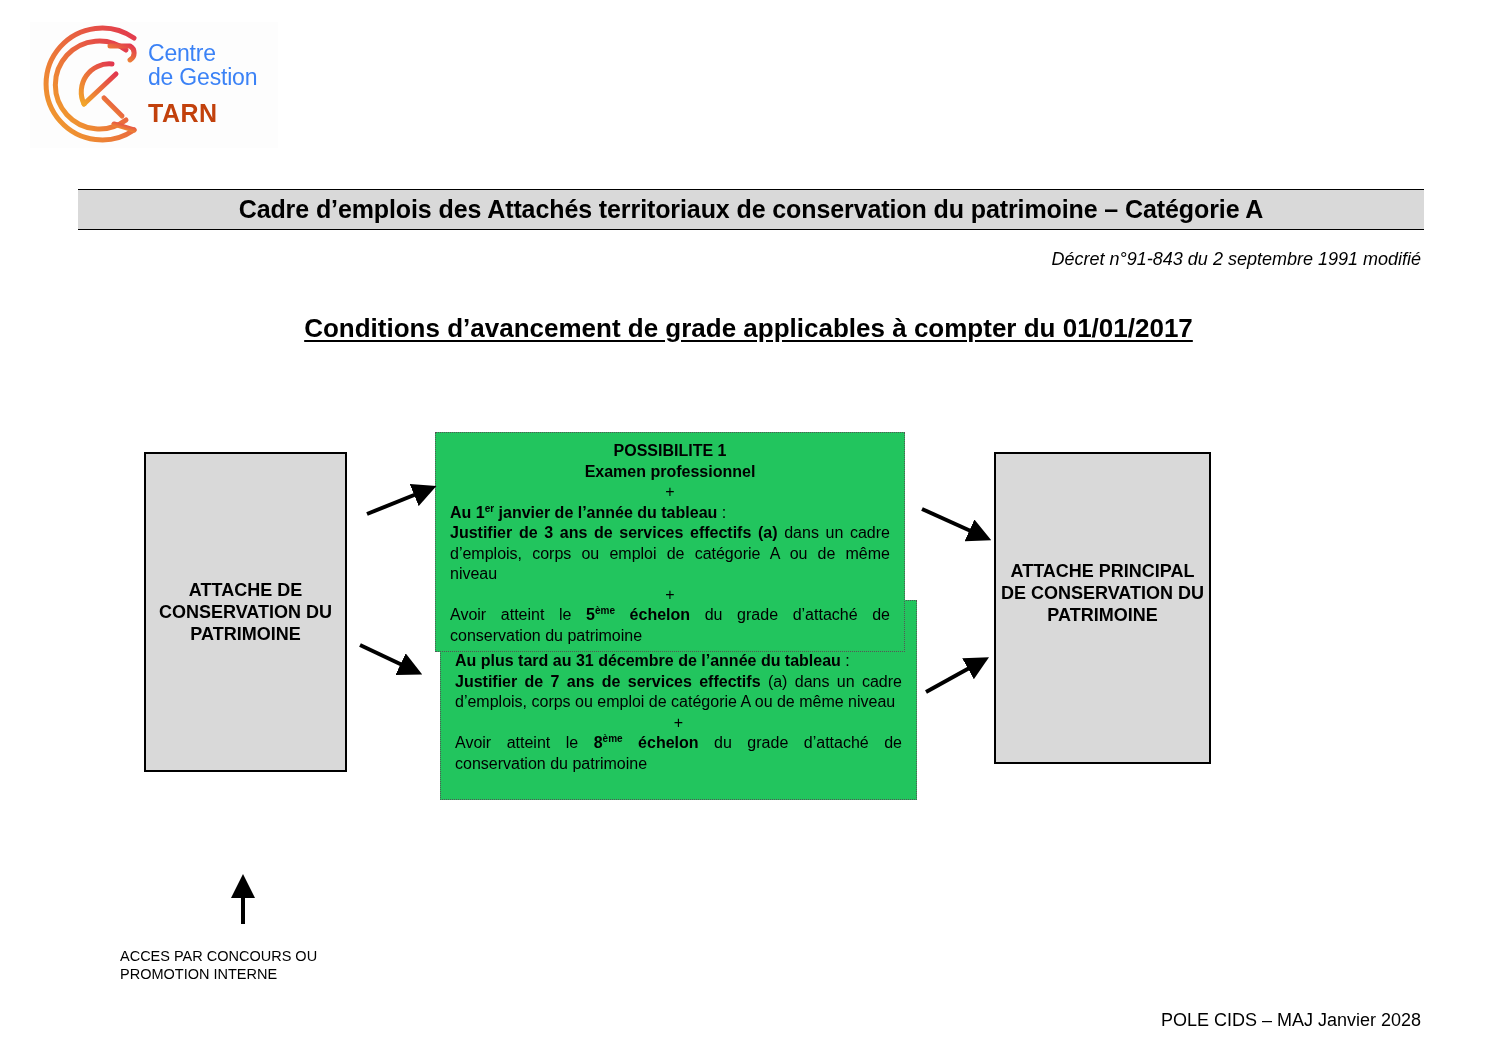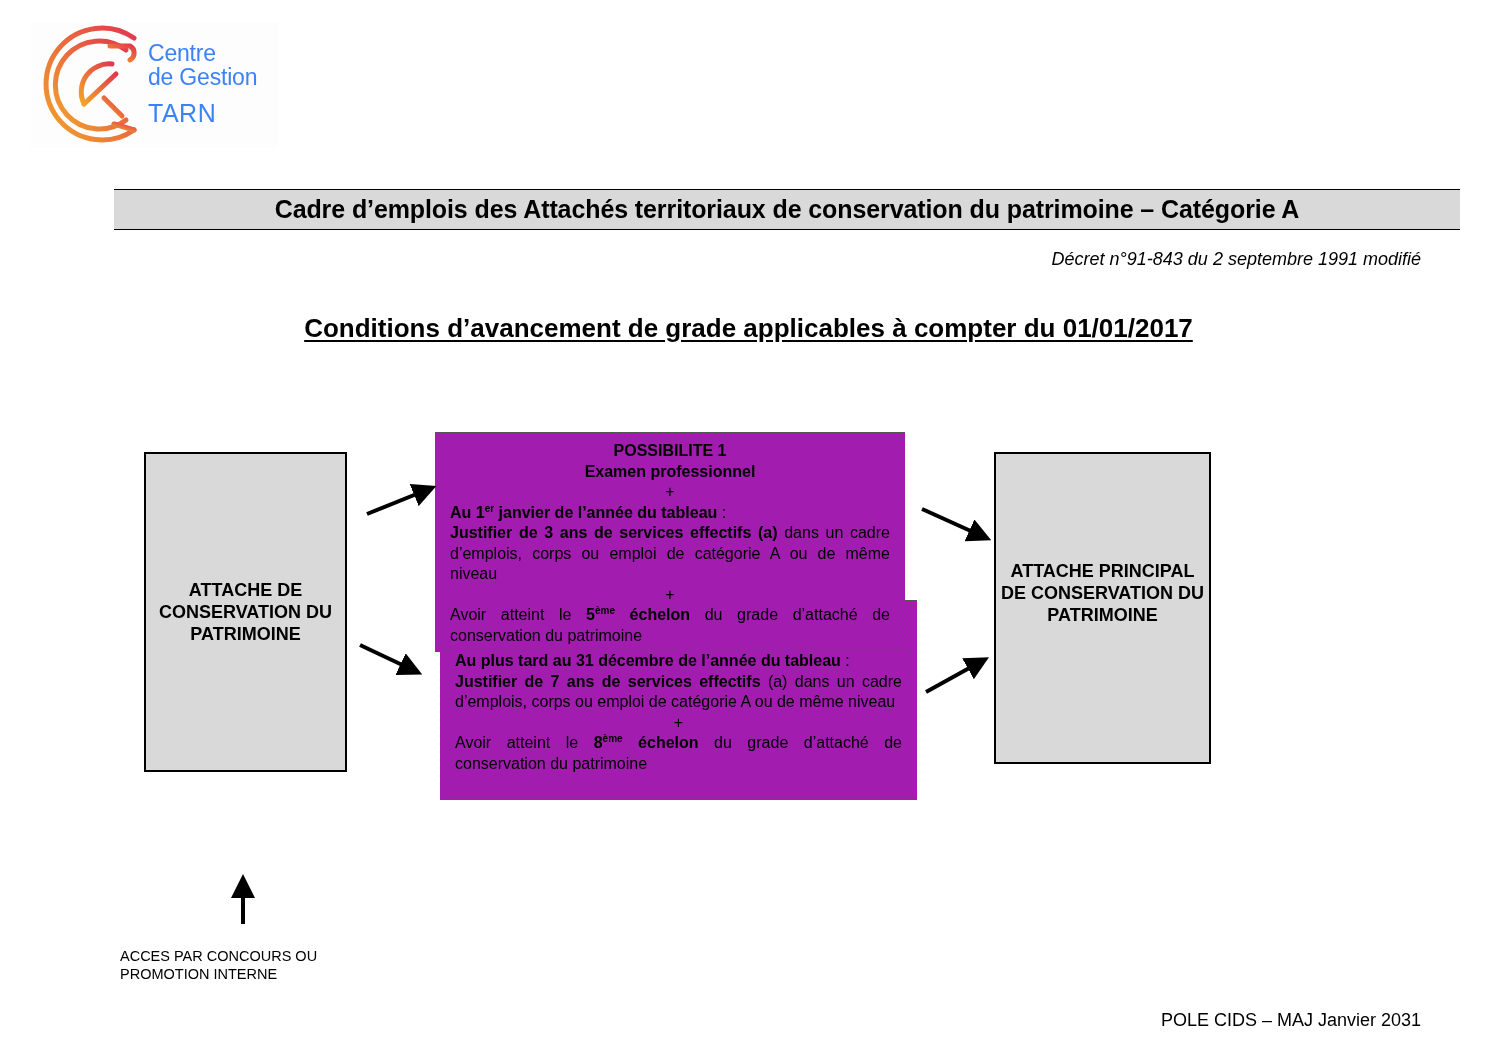--- a/index.html
+++ b/index.html
@@ -8,27 +8,27 @@
       font-family: "Liberation Sans", sans-serif; color: #000;
     }
     .abs { position: absolute; }
 
     
     .logo { left: 30px; top: 22px; width: 248px; height: 126px; background: #fdfdfd; }
     .logo svg { position: absolute; left: 4px; top: 2px; }
     .logo-text { position: absolute; left: 118px; top: 20px; line-height: 1; }
     .logo-line1, .logo-line2 { font-size: 23px; color: #3b82f6; display: block; letter-spacing: -0.2px; }
     .logo-line2 { margin-top: 1px; }
-    .logo-line3 { font-size: 25px; color: #3b82f6; display: block; margin-top: 12px; letter-spacing: 0.5px; }
+    .logo-line3 { font-size: 25px; color: #c2410c; display: block; margin-top: 12px; letter-spacing: 0.5px; font-weight: bold; }
 
     
     .banner {
       left: 78px; top: 189px; width: 1346px; height: 39px;
       background: #d9d9d9; border-top: 1px solid #000; border-bottom: 1.5px solid #000;
-      display: flex; align-items: center; justify-content: center; margin-left: 36px;
+      display: flex; align-items: center; justify-content: center;
     }
     .banner span { font-weight: bold; font-size: 25px; letter-spacing: -0.1px; }
 
     .decree { right: 76px; top: 249px; font-style: italic; font-size: 18px; }
 
     .subtitle {
       left: 0; width: 1497px; top: 313px; text-align: center;
       font-weight: bold; font-size: 26px; text-decoration: underline;
       text-underline-offset: 3px;
     }
@@ -38,21 +38,21 @@
       background: #d9d9d9; border: 2px solid #000;
       display: flex; align-items: center; justify-content: center;
       text-align: center; font-weight: bold; font-size: 18px; line-height: 22px;
       box-sizing: border-box;
     }
     .grade-left { left: 144px; top: 452px; width: 203px; height: 320px; }
     .grade-right { left: 994px; top: 452px; width: 217px; height: 312px; padding-bottom: 30px; }
 
     
     .poss {
-      border: 1.5px dotted #555; background: #a21caf; box-sizing: border-box;
+      border: 1.5px dotted #555; background: #22c55e; box-sizing: border-box;
       font-size: 16px; line-height: 20.5px;
     }
     .poss2 { left: 440px; top: 600px; width: 477px; height: 200px; padding: 50px 14px 0 14px; z-index: 1; }
     .poss1 { left: 435px; top: 432px; width: 470px; height: 220px; padding: 8px 14px 0 14px; z-index: 2; }
     .center { text-align: center; }
     .just { text-align: justify; text-align-last: left; }
     .b { font-weight: bold; }
     sup { font-size: 10px; line-height: 0; vertical-align: 6px; }
 
     
@@ -151,13 +151,13 @@
     <line x1="926" y1="692" x2="982" y2="661" marker-end="url(#ah)"></line>
     <line x1="243" y1="924" x2="243" y2="882" marker-end="url(#ah)"></line>
   </g>
 </svg>
 
 <div class="abs access">
   <div>ACCES PAR CONCOURS OU</div>
   <div>PROMOTION INTERNE</div>
 </div>
 
-<div class="abs footer">POLE CIDS – MAJ Janvier 2031</div>
+<div class="abs footer">POLE CIDS – MAJ Janvier 2028</div>
 
 </body></html>

